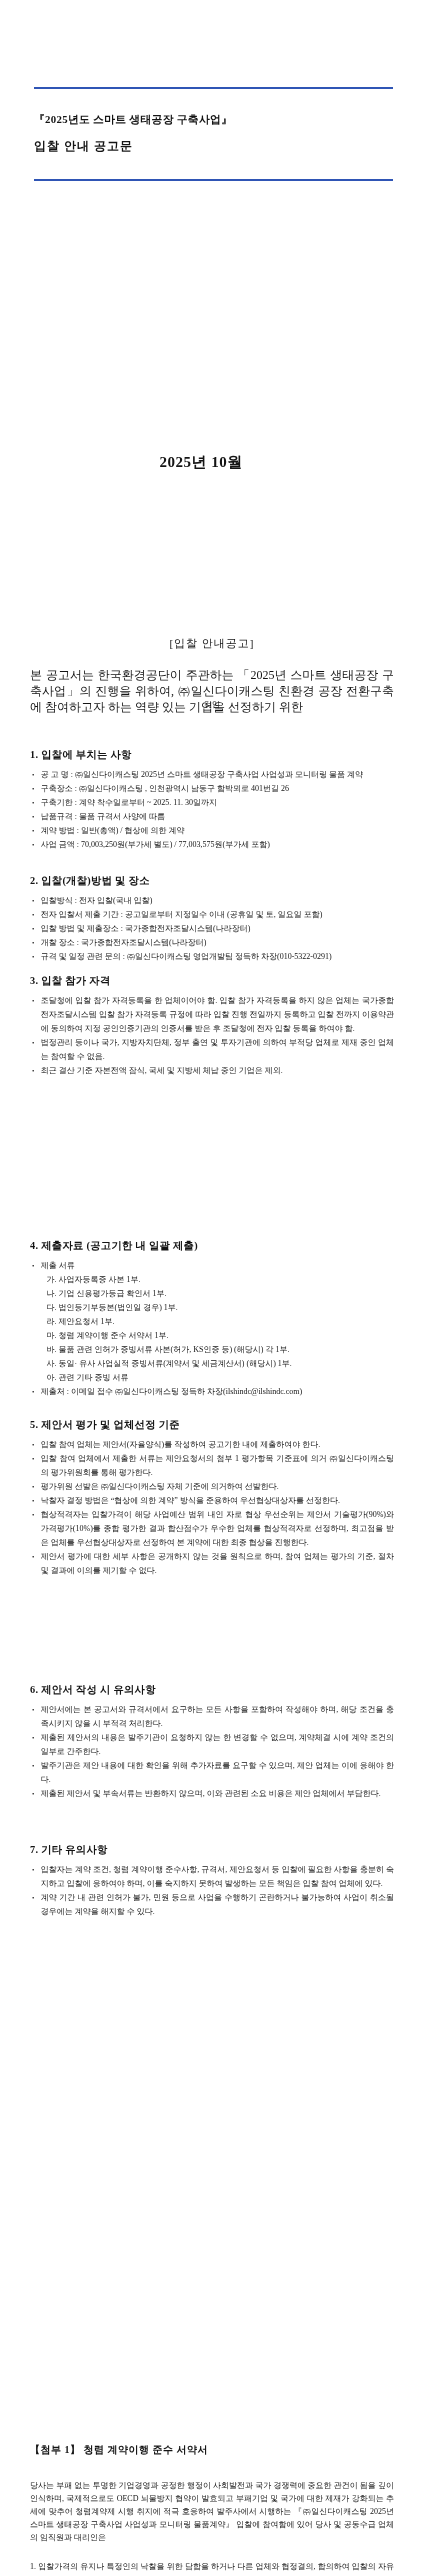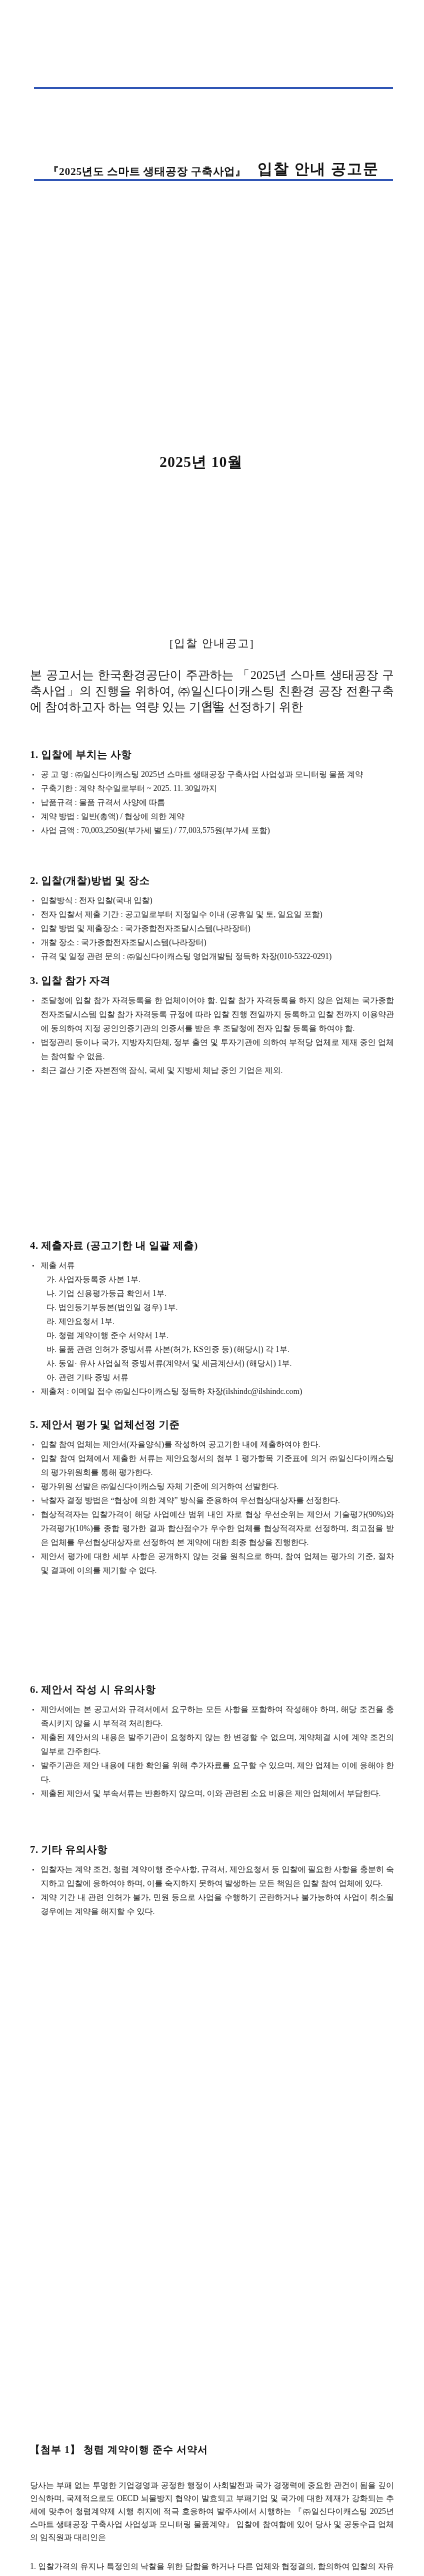--- a/index.html
+++ b/index.html
@@ -2,23 +2,23 @@
 <html lang="ko" style="font-size:8.2px"><head>
 <meta charset="utf-8">
 <style>
   html,body{margin:0;padding:0;background:#ffffff;}
   body{font-family:"Liberation Serif","DejaVu Serif",serif;color:#141414;}
   .page{position:relative;width:424px;height:3004px;background:#fff;overflow:hidden;}
 
   
   .title-box{position:absolute;left:34px;right:31px;top:87px;height:90px;
              border-top:2.6px solid #2f55b5;border-bottom:2.6px solid #2f55b5;
-             display:flex;flex-direction:row;align-items:flex-end;justify-content:center;gap:11.3px;}
+             display:flex;flex-direction:column;align-items:flex-start;justify-content:center;gap:11.3px;}
   .title-box .small{font-size:10.8px;font-weight:bold;letter-spacing:0.3px;}
-  .title-box .big{font-size:15px;font-weight:bold;letter-spacing:1px;}
+  .title-box .big{font-size:12px;font-weight:bold;letter-spacing:1px;}
   .cover-date{position:absolute;left:0;width:402px;top:453px;text-align:center;
               font-size:15px;font-weight:bold;letter-spacing:0.5px;}
 
   
   .notice-tag{position:absolute;left:0;width:424px;top:636px;text-align:center;font-size:11px;letter-spacing:1px;}
   .blk{position:absolute;left:30px;width:364px;}
   .intro{top:667px;font-size:12px;line-height:16px;text-align:justify;word-break:break-all;}
   .intro-tail{top:696px;text-align:center;font-size:8px;line-height:16px;}
 
   .sec h2{margin:0 0 6.2px 0;font-size:10.3px;font-weight:bold;letter-spacing:0.3px;}
@@ -47,20 +47,21 @@
   <div class="cover-date">2025년  10월</div>
 
   <div class="notice-tag">[입찰 안내공고]</div>
 
   <div class="blk intro">본 공고서는 한국환경공단이 주관하는 「2025년 스마트 생태공장 구축사업」의 진행을 위하여, ㈜일신다이캐스팅 친환경 공장 전환구축에 참여하고자 하는 역량 있는 기업을 선정하기 위한</div>
   <div class="blk intro-tail" style="top:697px">것임</div>
 
   <section class="blk sec" style="top:748px">
       <h2>1. 입찰에 부치는 사항</h2>
       <p class="bullet">공 고 명 : ㈜일신다이캐스팅 2025년 스마트 생태공장 구축사업 사업성과 모니터링 물품 계약</p>
+      <p class="bullet">구축장소 : ㈜일신다이캐스팅 , 인천광역시 남동구 함박뫼로 401번길 26</p>
       <p class="bullet">구축기한 : 계약 착수일로부터 ~ 2025. 11. 30일까지</p>
       <p class="bullet">납품규격 : 물품 규격서 사양에 따름</p>
       <p class="bullet">계약 방법 : 일반(총액) / 협상에 의한 계약</p>
       <p class="bullet">사업 금액 : 70,003,250원(부가세 별도) / 77,003,575원(부가세 포함)</p>
     </section>
   <section class="blk sec" style="top:874px">
       <h2>2. 입찰(개찰)방법 및 장소</h2>
       <p class="bullet">입찰방식 : 전자 입찰(국내 입찰)</p>
       <p class="bullet">전자 입찰서 제출 기간 : 공고일로부터 지정일수 이내 (공휴일 및 토, 일요일 포함)</p>
       <p class="bullet">입찰 방법 및 제출장소 : 국가종합전자조달시스템(나라장터)</p>

